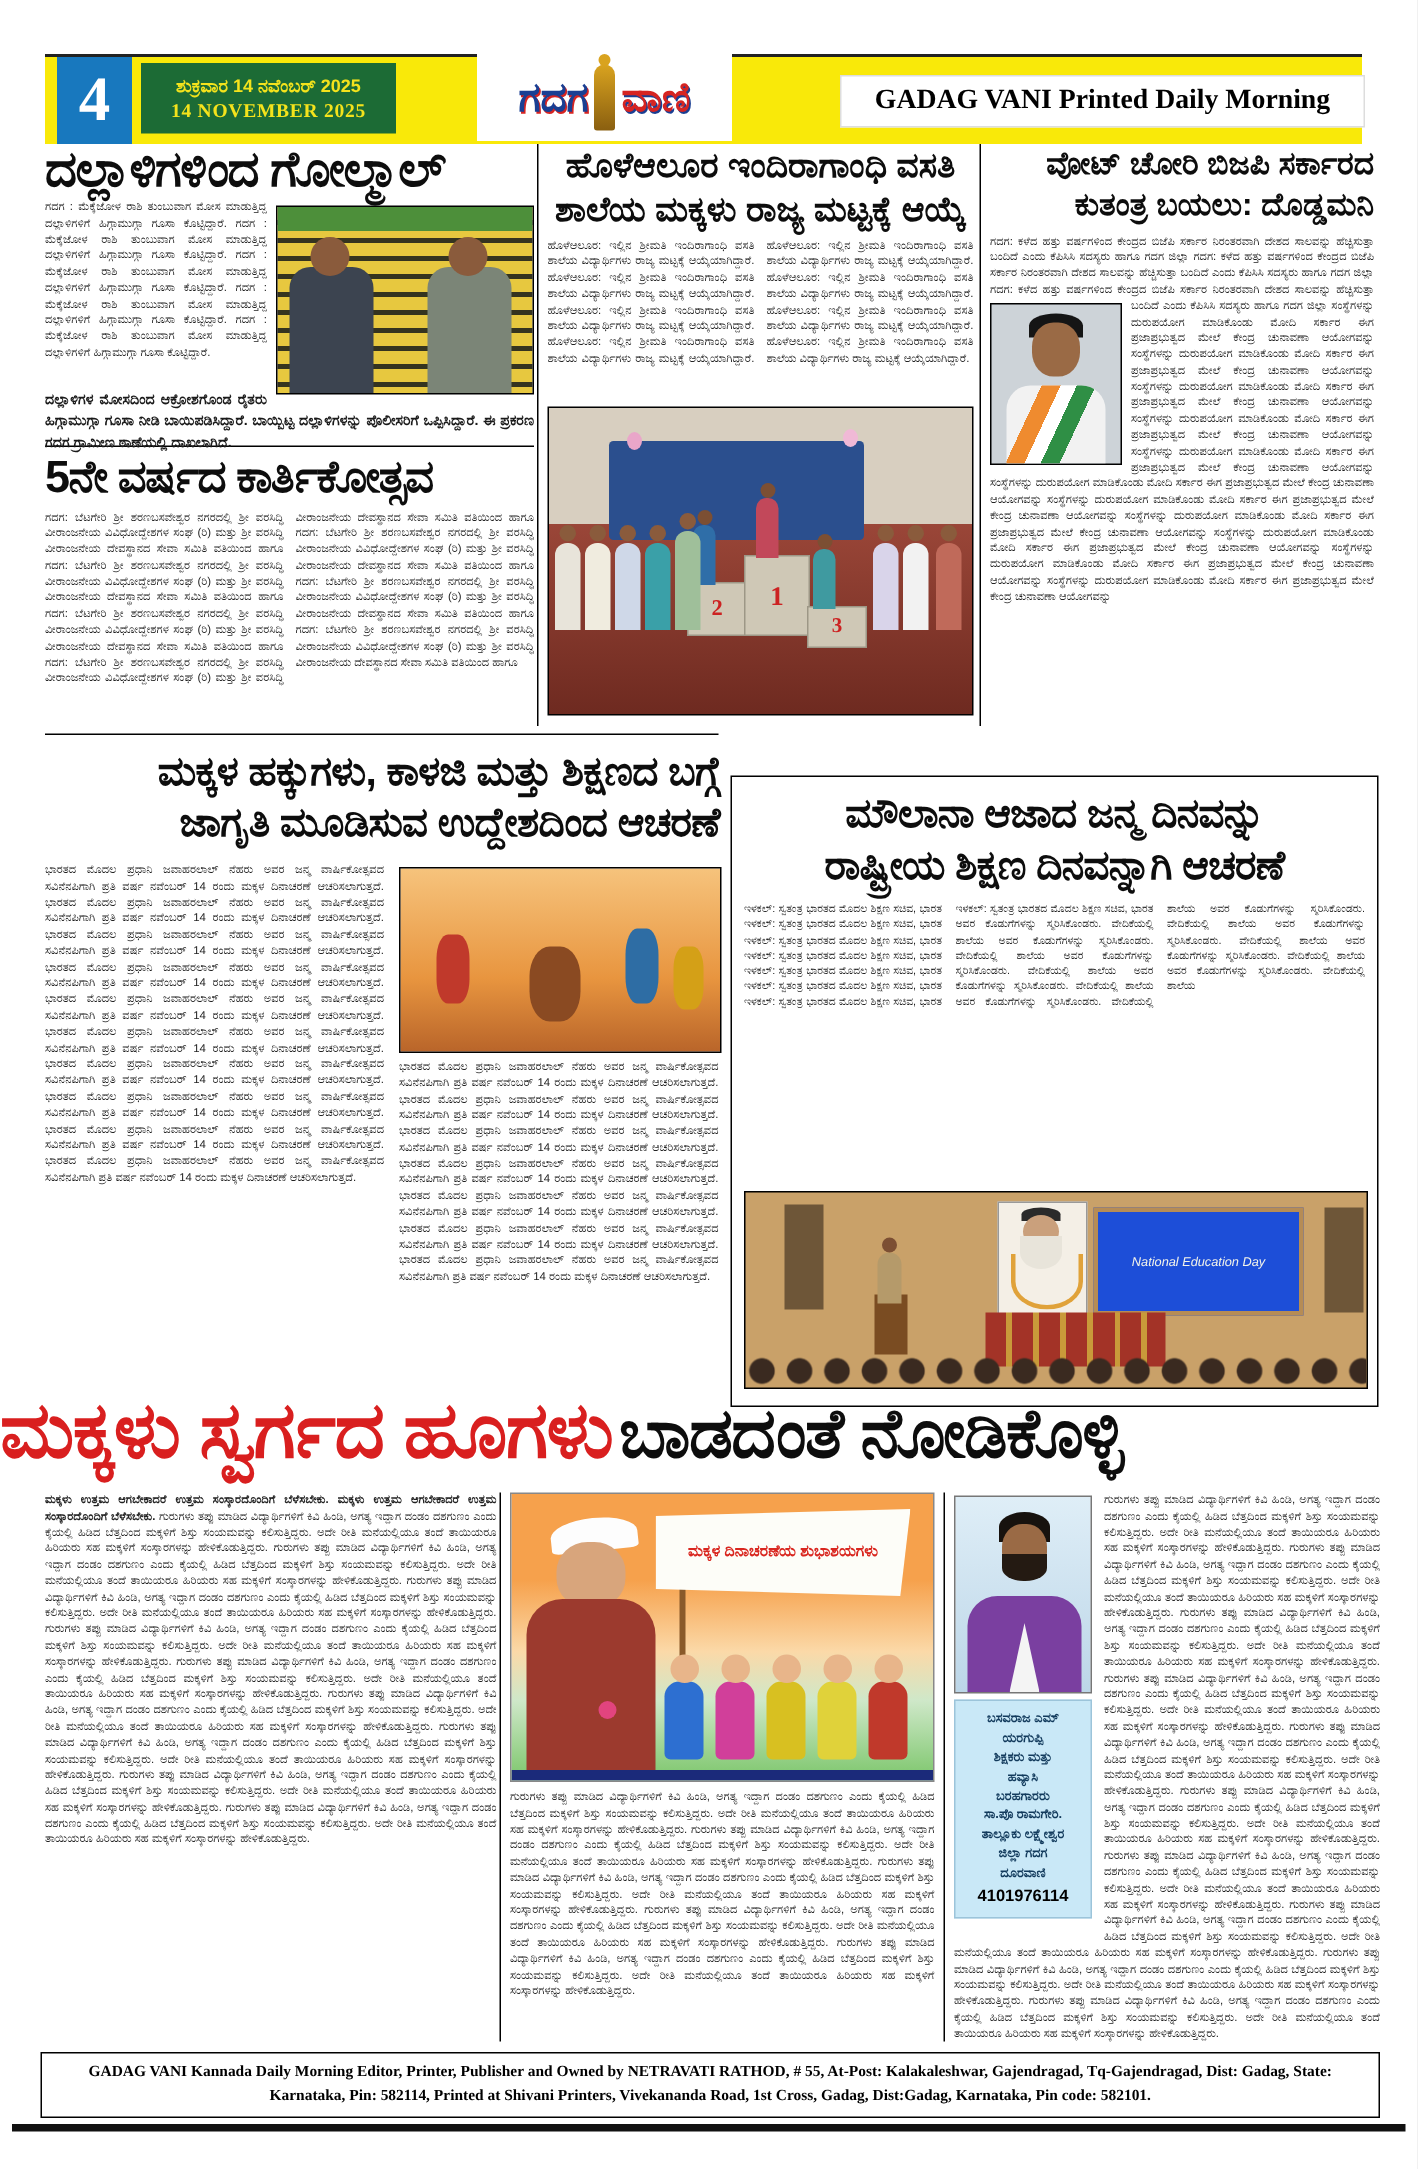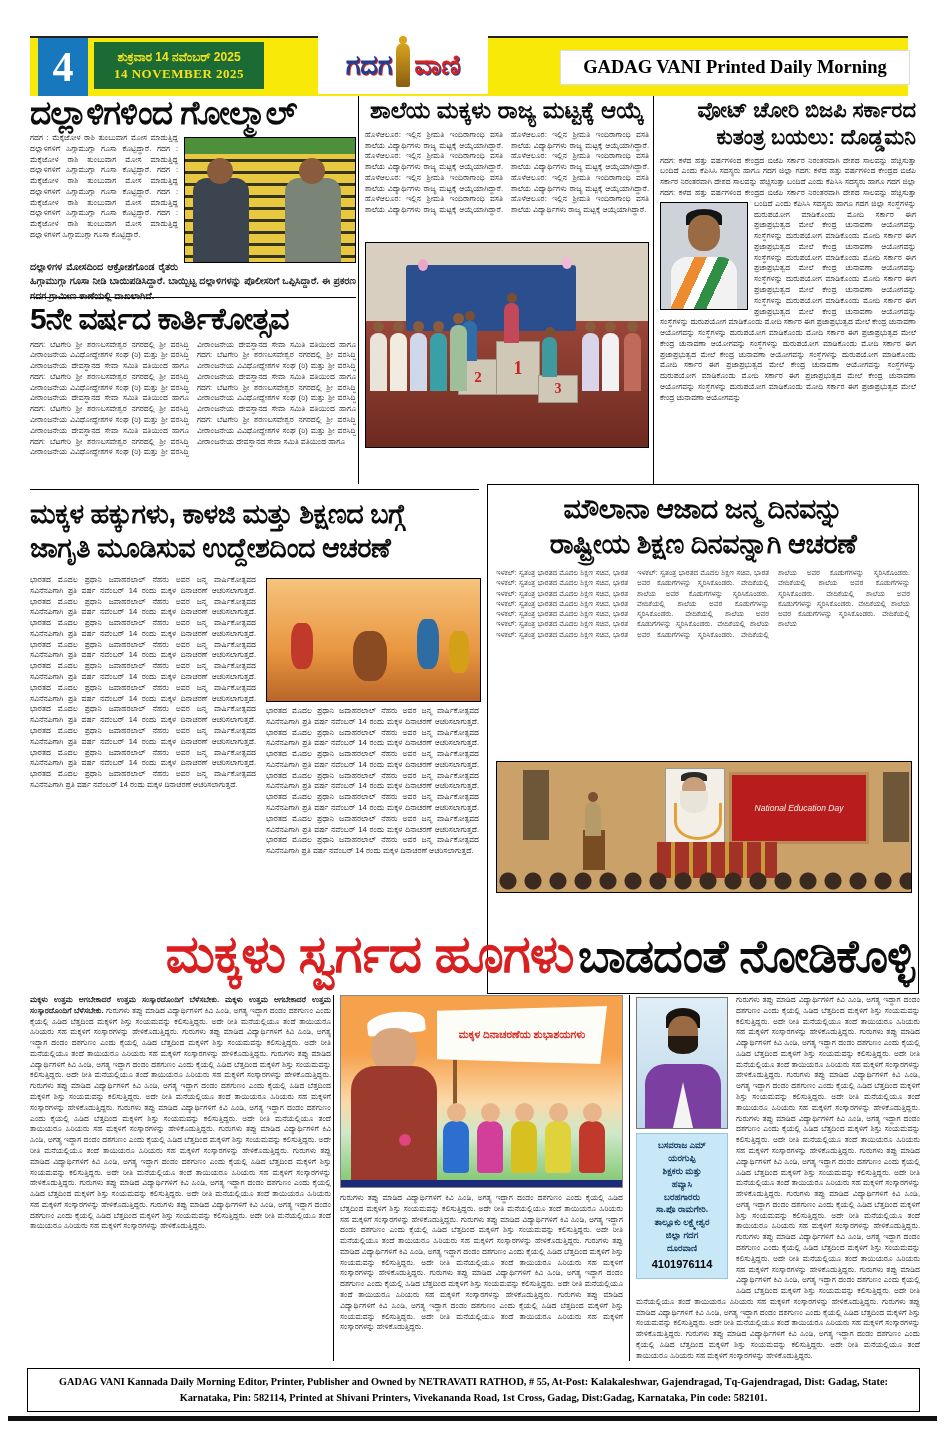--- a/index.html
+++ b/index.html
@@ -75,50 +75,50 @@
   .img-doddamani{float:left;width:86px;height:106px;margin:3px 6px 2px 0;background:#cdd3d8;}
   .dface{position:absolute;top:12px;left:27px;width:32px;height:36px;border-radius:45%;background:#9a6a45;}
   .dhair{position:absolute;top:6px;left:25px;width:36px;height:16px;border-radius:50% 50% 0 0;background:#151515;}
   .dbody{position:absolute;bottom:0;left:10px;width:66px;height:52px;border-radius:16px 16px 0 0;background:#f2f2f2;}
   .dsash{position:absolute;bottom:0;left:10px;width:66px;height:52px;border-radius:16px 16px 0 0;
       background:linear-gradient(115deg,transparent 26%,#ef8b2f 26% 40%,#ffffff 40% 52%,#2f8f45 52% 66%,transparent 66%);}
   .a4 .body-text{margin-top:4px;}
 
   
   .a5h{position:absolute;left:30px;top:498px;width:450px;}
-  .a5h .headline{font-size:27px;line-height:1.25;letter-spacing:-0.5px;}
+  .a5h .headline{font-size:27px;line-height:1.25;letter-spacing:-0.5px;text-align:right;}
   .a5c1{position:absolute;left:30px;top:575px;width:226px;height:336px;}
   .img-children{position:absolute;left:266px;top:578px;width:213px;height:122px;
       background:linear-gradient(180deg,#f6c37c,#e8953f 60%,#b9652a);}
   .blob{position:absolute;border-radius:50%;}
   .a5c2{position:absolute;left:266px;top:706px;width:213px;height:205px;}
 
   
-  .a6{position:absolute;left:487px;top:484px;width:432px;height:510px;border:1px solid #000;padding:7px 8px;box-sizing:border-box;}
+  .a6{position:absolute;left:487px;top:517px;width:432px;height:421px;border:1px solid #000;padding:7px 8px;box-sizing:border-box;}
   .a6 .headline{font-size:27px;line-height:1.3;text-align:center;letter-spacing:-0.5px;}
   .a6 .body-text{height:188px;margin-top:6px;font-size:7.2px;}
   .img-eduday{width:414px;height:130px;margin-top:5px;background:#c9a169;}
   .door{position:absolute;top:8px;width:26px;height:70px;background:#6e5638;}
-  .chalkboard{position:absolute;left:232px;top:10px;width:130px;height:62px;background:#b91c1c;border:3px solid #b68c55;
+  .chalkboard{position:absolute;left:232px;top:10px;width:130px;height:62px;background:#1d4ed8;border:3px solid #b68c55;
       color:#f3f3e9;font-size:8.5px;font-style:italic;display:flex;align-items:center;justify-content:center;text-align:center;padding:2px;}
   .azadbanner{position:absolute;left:168px;top:6px;width:58px;height:74px;background:#f4efe6;border:1px solid #999;}
   .azadface{position:absolute;top:8px;left:16px;width:24px;height:22px;border-radius:50%;background:#caa07c;}
   .azadbeard{position:absolute;top:22px;left:14px;width:28px;height:22px;border-radius:0 0 50% 50%;background:#e8e4da;}
   .azadcap{position:absolute;top:3px;left:15px;width:26px;height:9px;border-radius:50% 50% 0 0;background:#2a2a2a;}
   .garland{position:absolute;top:34px;left:8px;width:42px;height:34px;border:3px solid #e0a23a;border-top:none;border-radius:0 0 50% 50%;}
   .etable{position:absolute;left:160px;bottom:14px;width:120px;height:36px;
       background:repeating-linear-gradient(90deg,#a33327 0 14px,#c99a3a 14px 18px);}
   .epodium{position:absolute;left:86px;bottom:22px;width:22px;height:40px;background:#7a4c22;}
   .espeaker{position:absolute;left:88px;bottom:56px;width:16px;height:34px;border-radius:8px 8px 0 0;background:#b59a6a;}
   .espeaker:before{content:"";position:absolute;top:-10px;left:3px;width:10px;height:10px;border-radius:50%;background:#7c4f33;}
   .crowd{position:absolute;left:0;bottom:0;width:100%;height:22px;
       background:radial-gradient(circle at 11px 11px,#3a2a20 8px,transparent 9px);background-size:25px 22px;background-repeat:repeat-x;}
 
   
-  .bigline{position:absolute;left:0;top:924px;width:874px;text-align:right;white-space:nowrap;padding-left:40px;}
+  .bigline{position:absolute;left:0;top:924px;width:874px;text-align:left;white-space:nowrap;}
   .big-red{color:#d91f1f;font-weight:bold;font-size:52px;letter-spacing:-1px;}
   .big-black{color:#0d0d0d;font-weight:bold;font-size:46px;letter-spacing:-1px;}
   .bc1{position:absolute;left:30px;top:995px;width:301px;height:368px;}
   .bc2{position:absolute;left:340px;top:995px;width:283px;height:368px;}
   .bc3{position:absolute;left:636px;top:995px;width:284px;height:368px;}
   .bc1 .lead-bold{font-weight:bold;}
   .img-cartoon{width:283px;height:193px;position:relative;overflow:hidden;border:1px solid #888;
       background:linear-gradient(180deg,#f6a14c 0 30%,#fbd9a8 55%,#cfe8c9 72%,#7cc66b 100%);box-sizing:border-box;}
   .ncap{position:absolute;left:26px;top:16px;width:58px;height:22px;background:#fdfdfd;border-radius:50% 50% 10% 10%;transform:rotate(-6deg);}
   .nface{position:absolute;left:30px;top:32px;width:46px;height:44px;border-radius:45%;background:#d8a57c;}
@@ -189,20 +189,21 @@
     </div>
   </div>
 
   <div class="a2">
     <div class="headline">5ನೇ ವರ್ಷದ ಕಾರ್ತಿಕೋತ್ಸವ</div>
     <div class="body-text two-col">ಗದಗ: ಬೆಟಗೇರಿ ಶ್ರೀ ಶರಣಬಸವೇಶ್ವರ ನಗರದಲ್ಲಿ ಶ್ರೀ ವರಸಿದ್ಧಿ ವೀರಾಂಜನೇಯ ವಿವಿಧೋದ್ದೇಶಗಳ ಸಂಘ (ರಿ) ಮತ್ತು ಶ್ರೀ ವರಸಿದ್ಧಿ ವೀರಾಂಜನೇಯ ದೇವಸ್ಥಾನದ ಸೇವಾ ಸಮಿತಿ ವತಿಯಿಂದ ಹಾಗೂ ಗದಗ: ಬೆಟಗೇರಿ ಶ್ರೀ ಶರಣಬಸವೇಶ್ವರ ನಗರದಲ್ಲಿ ಶ್ರೀ ವರಸಿದ್ಧಿ ವೀರಾಂಜನೇಯ ವಿವಿಧೋದ್ದೇಶಗಳ ಸಂಘ (ರಿ) ಮತ್ತು ಶ್ರೀ ವರಸಿದ್ಧಿ ವೀರಾಂಜನೇಯ ದೇವಸ್ಥಾನದ ಸೇವಾ ಸಮಿತಿ ವತಿಯಿಂದ ಹಾಗೂ ಗದಗ: ಬೆಟಗೇರಿ ಶ್ರೀ ಶರಣಬಸವೇಶ್ವರ ನಗರದಲ್ಲಿ ಶ್ರೀ ವರಸಿದ್ಧಿ ವೀರಾಂಜನೇಯ ವಿವಿಧೋದ್ದೇಶಗಳ ಸಂಘ (ರಿ) ಮತ್ತು ಶ್ರೀ ವರಸಿದ್ಧಿ ವೀರಾಂಜನೇಯ ದೇವಸ್ಥಾನದ ಸೇವಾ ಸಮಿತಿ ವತಿಯಿಂದ ಹಾಗೂ ಗದಗ: ಬೆಟಗೇರಿ ಶ್ರೀ ಶರಣಬಸವೇಶ್ವರ ನಗರದಲ್ಲಿ ಶ್ರೀ ವರಸಿದ್ಧಿ ವೀರಾಂಜನೇಯ ವಿವಿಧೋದ್ದೇಶಗಳ ಸಂಘ (ರಿ) ಮತ್ತು ಶ್ರೀ ವರಸಿದ್ಧಿ ವೀರಾಂಜನೇಯ ದೇವಸ್ಥಾನದ ಸೇವಾ ಸಮಿತಿ ವತಿಯಿಂದ ಹಾಗೂ ಗದಗ: ಬೆಟಗೇರಿ ಶ್ರೀ ಶರಣಬಸವೇಶ್ವರ ನಗರದಲ್ಲಿ ಶ್ರೀ ವರಸಿದ್ಧಿ ವೀರಾಂಜನೇಯ ವಿವಿಧೋದ್ದೇಶಗಳ ಸಂಘ (ರಿ) ಮತ್ತು ಶ್ರೀ ವರಸಿದ್ಧಿ ವೀರಾಂಜನೇಯ ದೇವಸ್ಥಾನದ ಸೇವಾ ಸಮಿತಿ ವತಿಯಿಂದ ಹಾಗೂ ಗದಗ: ಬೆಟಗೇರಿ ಶ್ರೀ ಶರಣಬಸವೇಶ್ವರ ನಗರದಲ್ಲಿ ಶ್ರೀ ವರಸಿದ್ಧಿ ವೀರಾಂಜನೇಯ ವಿವಿಧೋದ್ದೇಶಗಳ ಸಂಘ (ರಿ) ಮತ್ತು ಶ್ರೀ ವರಸಿದ್ಧಿ ವೀರಾಂಜನೇಯ ದೇವಸ್ಥಾನದ ಸೇವಾ ಸಮಿತಿ ವತಿಯಿಂದ ಹಾಗೂ ಗದಗ: ಬೆಟಗೇರಿ ಶ್ರೀ ಶರಣಬಸವೇಶ್ವರ ನಗರದಲ್ಲಿ ಶ್ರೀ ವರಸಿದ್ಧಿ ವೀರಾಂಜನೇಯ ವಿವಿಧೋದ್ದೇಶಗಳ ಸಂಘ (ರಿ) ಮತ್ತು ಶ್ರೀ ವರಸಿದ್ಧಿ ವೀರಾಂಜನೇಯ ದೇವಸ್ಥಾನದ ಸೇವಾ ಸಮಿತಿ ವತಿಯಿಂದ ಹಾಗೂ</div>
   </div>
 
   <div class="a3">
     <div class="headline">
+      <div>ಹೊಳೆಆಲೂರ ಇಂದಿರಾಗಾಂಧಿ ವಸತಿ</div>
       <div>ಶಾಲೆಯ ಮಕ್ಕಳು ರಾಜ್ಯ ಮಟ್ಟಕ್ಕೆ ಆಯ್ಕೆ</div>
     </div>
     <div class="body-text two-col">ಹೊಳೆಆಲೂರ: ಇಲ್ಲಿನ ಶ್ರೀಮತಿ ಇಂದಿರಾಗಾಂಧಿ ವಸತಿ ಶಾಲೆಯ ವಿದ್ಯಾರ್ಥಿಗಳು ರಾಜ್ಯ ಮಟ್ಟಕ್ಕೆ ಆಯ್ಕೆಯಾಗಿದ್ದಾರೆ. ಹೊಳೆಆಲೂರ: ಇಲ್ಲಿನ ಶ್ರೀಮತಿ ಇಂದಿರಾಗಾಂಧಿ ವಸತಿ ಶಾಲೆಯ ವಿದ್ಯಾರ್ಥಿಗಳು ರಾಜ್ಯ ಮಟ್ಟಕ್ಕೆ ಆಯ್ಕೆಯಾಗಿದ್ದಾರೆ. ಹೊಳೆಆಲೂರ: ಇಲ್ಲಿನ ಶ್ರೀಮತಿ ಇಂದಿರಾಗಾಂಧಿ ವಸತಿ ಶಾಲೆಯ ವಿದ್ಯಾರ್ಥಿಗಳು ರಾಜ್ಯ ಮಟ್ಟಕ್ಕೆ ಆಯ್ಕೆಯಾಗಿದ್ದಾರೆ. ಹೊಳೆಆಲೂರ: ಇಲ್ಲಿನ ಶ್ರೀಮತಿ ಇಂದಿರಾಗಾಂಧಿ ವಸತಿ ಶಾಲೆಯ ವಿದ್ಯಾರ್ಥಿಗಳು ರಾಜ್ಯ ಮಟ್ಟಕ್ಕೆ ಆಯ್ಕೆಯಾಗಿದ್ದಾರೆ. ಹೊಳೆಆಲೂರ: ಇಲ್ಲಿನ ಶ್ರೀಮತಿ ಇಂದಿರಾಗಾಂಧಿ ವಸತಿ ಶಾಲೆಯ ವಿದ್ಯಾರ್ಥಿಗಳು ರಾಜ್ಯ ಮಟ್ಟಕ್ಕೆ ಆಯ್ಕೆಯಾಗಿದ್ದಾರೆ. ಹೊಳೆಆಲೂರ: ಇಲ್ಲಿನ ಶ್ರೀಮತಿ ಇಂದಿರಾಗಾಂಧಿ ವಸತಿ ಶಾಲೆಯ ವಿದ್ಯಾರ್ಥಿಗಳು ರಾಜ್ಯ ಮಟ್ಟಕ್ಕೆ ಆಯ್ಕೆಯಾಗಿದ್ದಾರೆ. ಹೊಳೆಆಲೂರ: ಇಲ್ಲಿನ ಶ್ರೀಮತಿ ಇಂದಿರಾಗಾಂಧಿ ವಸತಿ ಶಾಲೆಯ ವಿದ್ಯಾರ್ಥಿಗಳು ರಾಜ್ಯ ಮಟ್ಟಕ್ಕೆ ಆಯ್ಕೆಯಾಗಿದ್ದಾರೆ. ಹೊಳೆಆಲೂರ: ಇಲ್ಲಿನ ಶ್ರೀಮತಿ ಇಂದಿರಾಗಾಂಧಿ ವಸತಿ ಶಾಲೆಯ ವಿದ್ಯಾರ್ಥಿಗಳು ರಾಜ್ಯ ಮಟ್ಟಕ್ಕೆ ಆಯ್ಕೆಯಾಗಿದ್ದಾರೆ.</div>
     <div class="photo img-podium">
       <div class="curtain"></div>
       <div class="balloon" style="left:52px;top:16px;"></div>
       <div class="balloon" style="left:196px;top:14px;background:#f0b9d6;"></div>
       <div class="pblock pb2">2</div>
       <div class="pblock pb1">1</div>
       <div class="pblock pb3">3</div>

